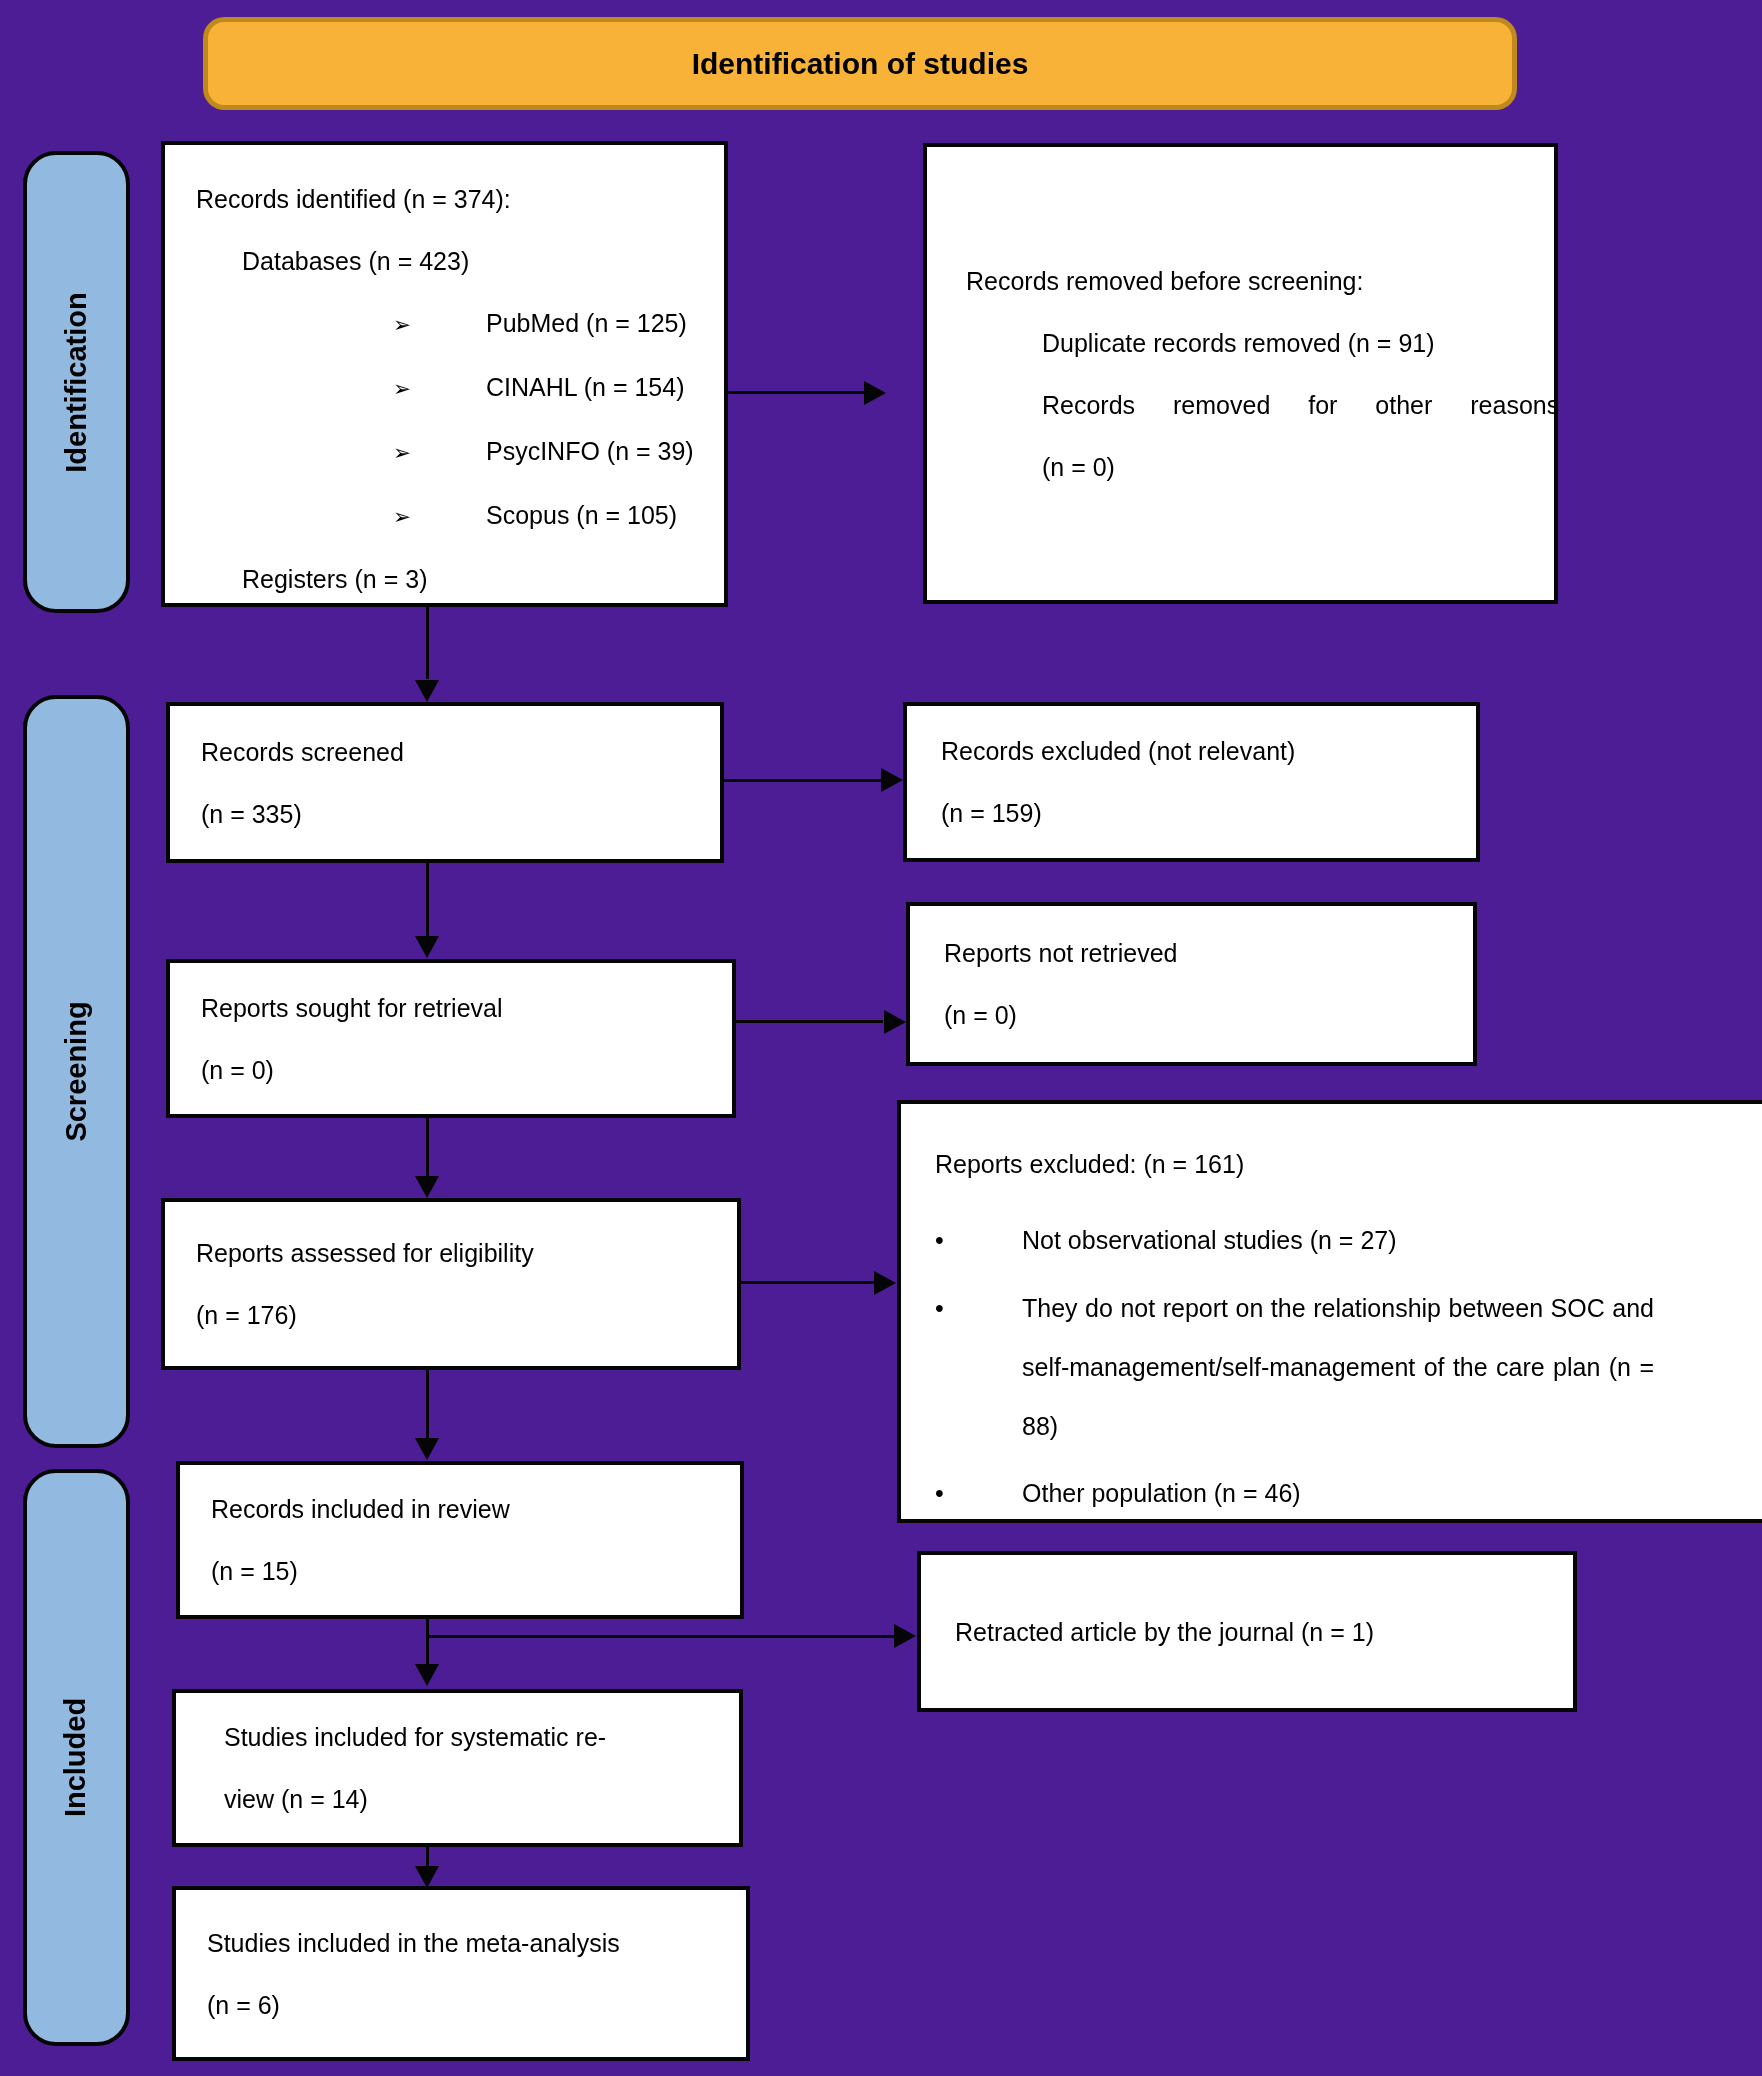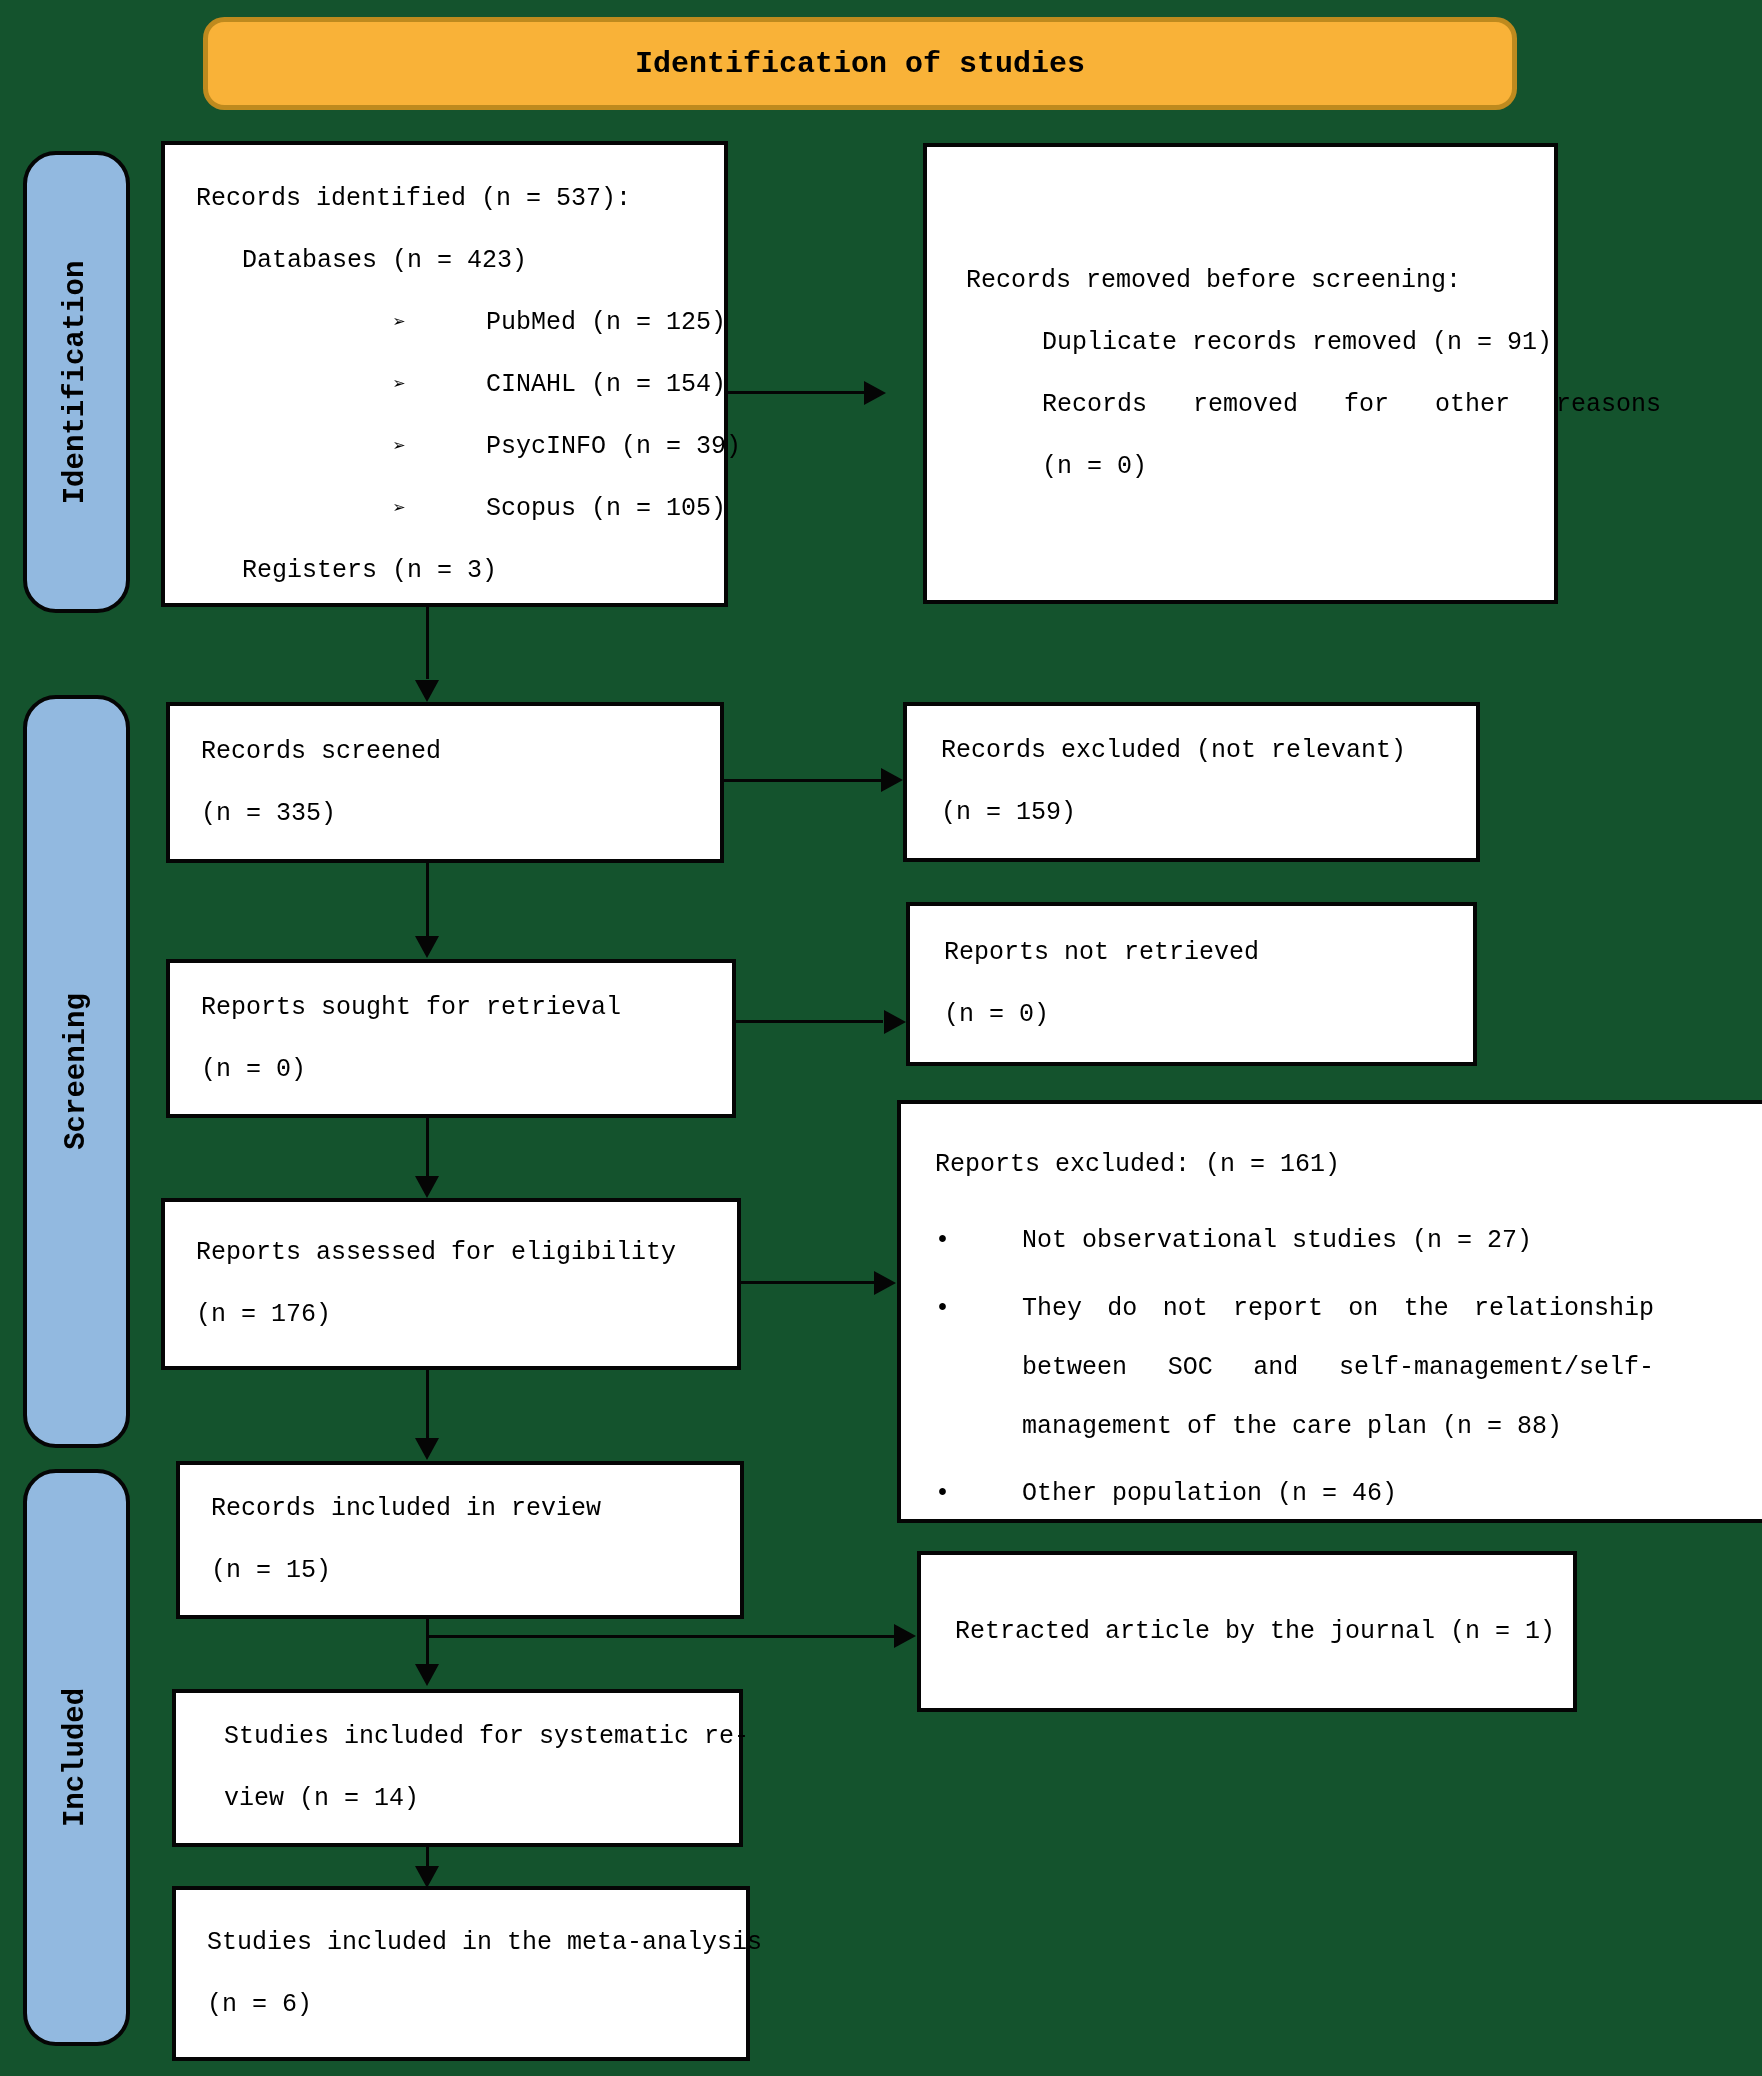--- a/index.html
+++ b/index.html
@@ -1,18 +1,18 @@
 <!DOCTYPE html>
 <html style="--banner_bg: #F9B238; --banner_border: #BE8A1E; --stage_bg: #92B9E0;font-size:9px"><head>
 <meta charset="utf-8">
 <style>
   html,body{margin:0;padding:0;background:#ffffff;}
   #canvas{
-    position:relative;width:1763px;height:2077px;background:#14532d;
-    font-family:Liberation Mono, monospace;color:#000;font-size:25px;
+    position:relative;width:1763px;height:2077px;background:#4c1d95;
+    font-family:Liberation Sans, sans-serif;color:#000;font-size:25px;
     overflow:hidden;
   }
   
   .box{position:absolute;background:#ffffff;border:4.5px solid #050505;box-sizing:border-box;}
   .vcenter{display:flex;flex-direction:column;justify-content:center;}
   .ln{line-height:62px;white-space:nowrap;}
   
   .ind1{margin-left:46px;}
   .ind2{margin-left:197px;}
   .gl{display:inline-block;width:93px;font-size:21.4px;}
@@ -56,21 +56,21 @@
     <span class="rot">Identification</span>
   </div>
   <div class="stage" style="top:695px;height:753px;">
     <span class="rot">Screening</span>
   </div>
   <div class="stage" style="top:1469px;height:577px;">
     <span class="rot">Included</span>
   </div>
 
   <div class="box" style="left:161px;top:141px;width:567px;height:466px;padding:22.6px 8.5px 0 31px;">
-    <div class="ln">Records identified (n = 537):</div>
+    <div class="ln">Records identified (n = 374):</div>
     <div class="ln ind1">Databases (n = 423)</div>
     <div class="ln ind2"><span class="gl">➢</span><span>PubMed (n = 125)</span></div>
     <div class="ln ind2"><span class="gl">➢</span><span>CINAHL (n = 154)</span></div>
     <div class="ln ind2"><span class="gl">➢</span><span>PsycINFO (n = 39)</span></div>
     <div class="ln ind2"><span class="gl">➢</span><span>Scopus (n = 105)</span></div>
     <div class="ln ind1">Registers (n = 3)</div>
   </div>
 
   <div class="box vcenter" style="left:923px;top:143px;width:635px;height:461px;padding-left:39px;padding-right:31px;">
     <div class="ln">Records removed before screening:</div>

